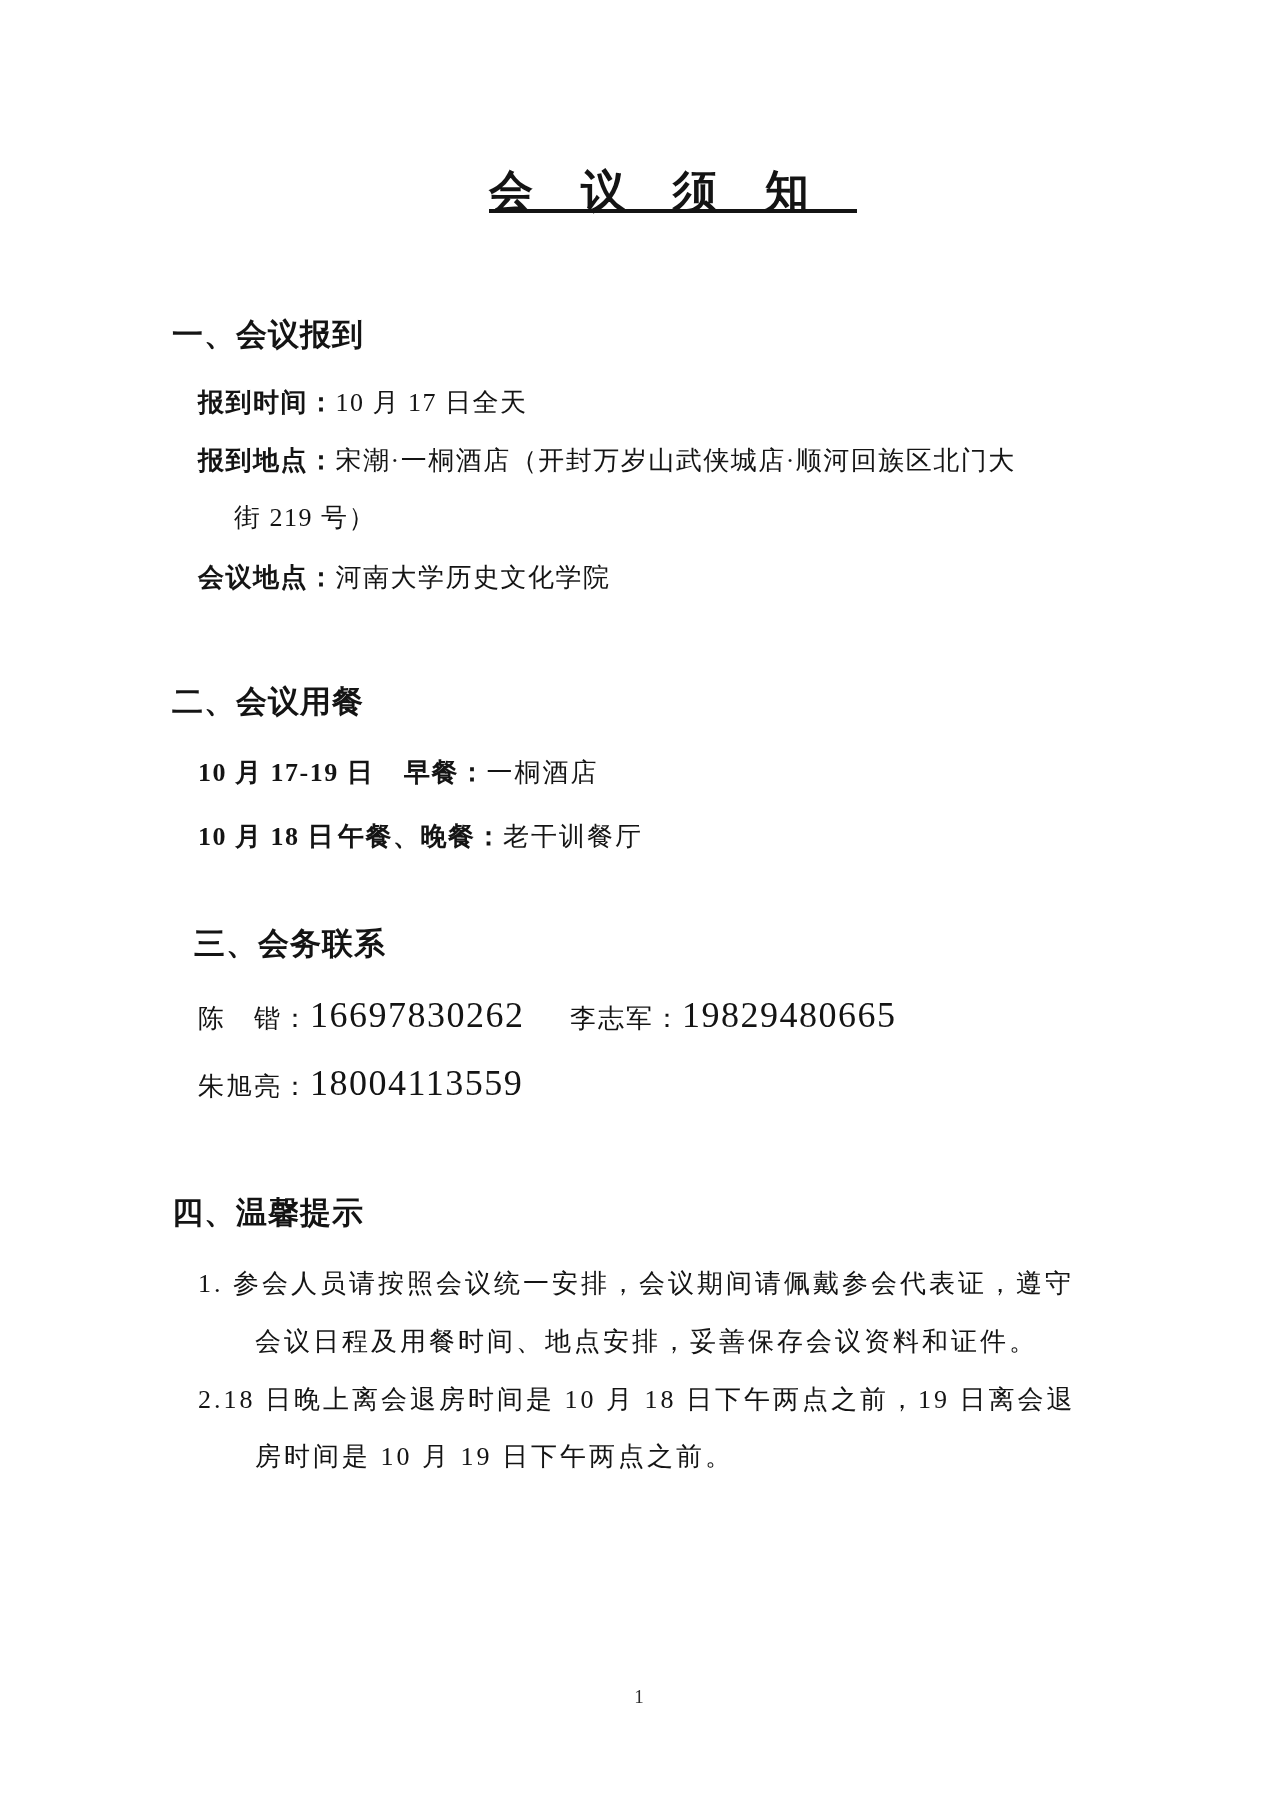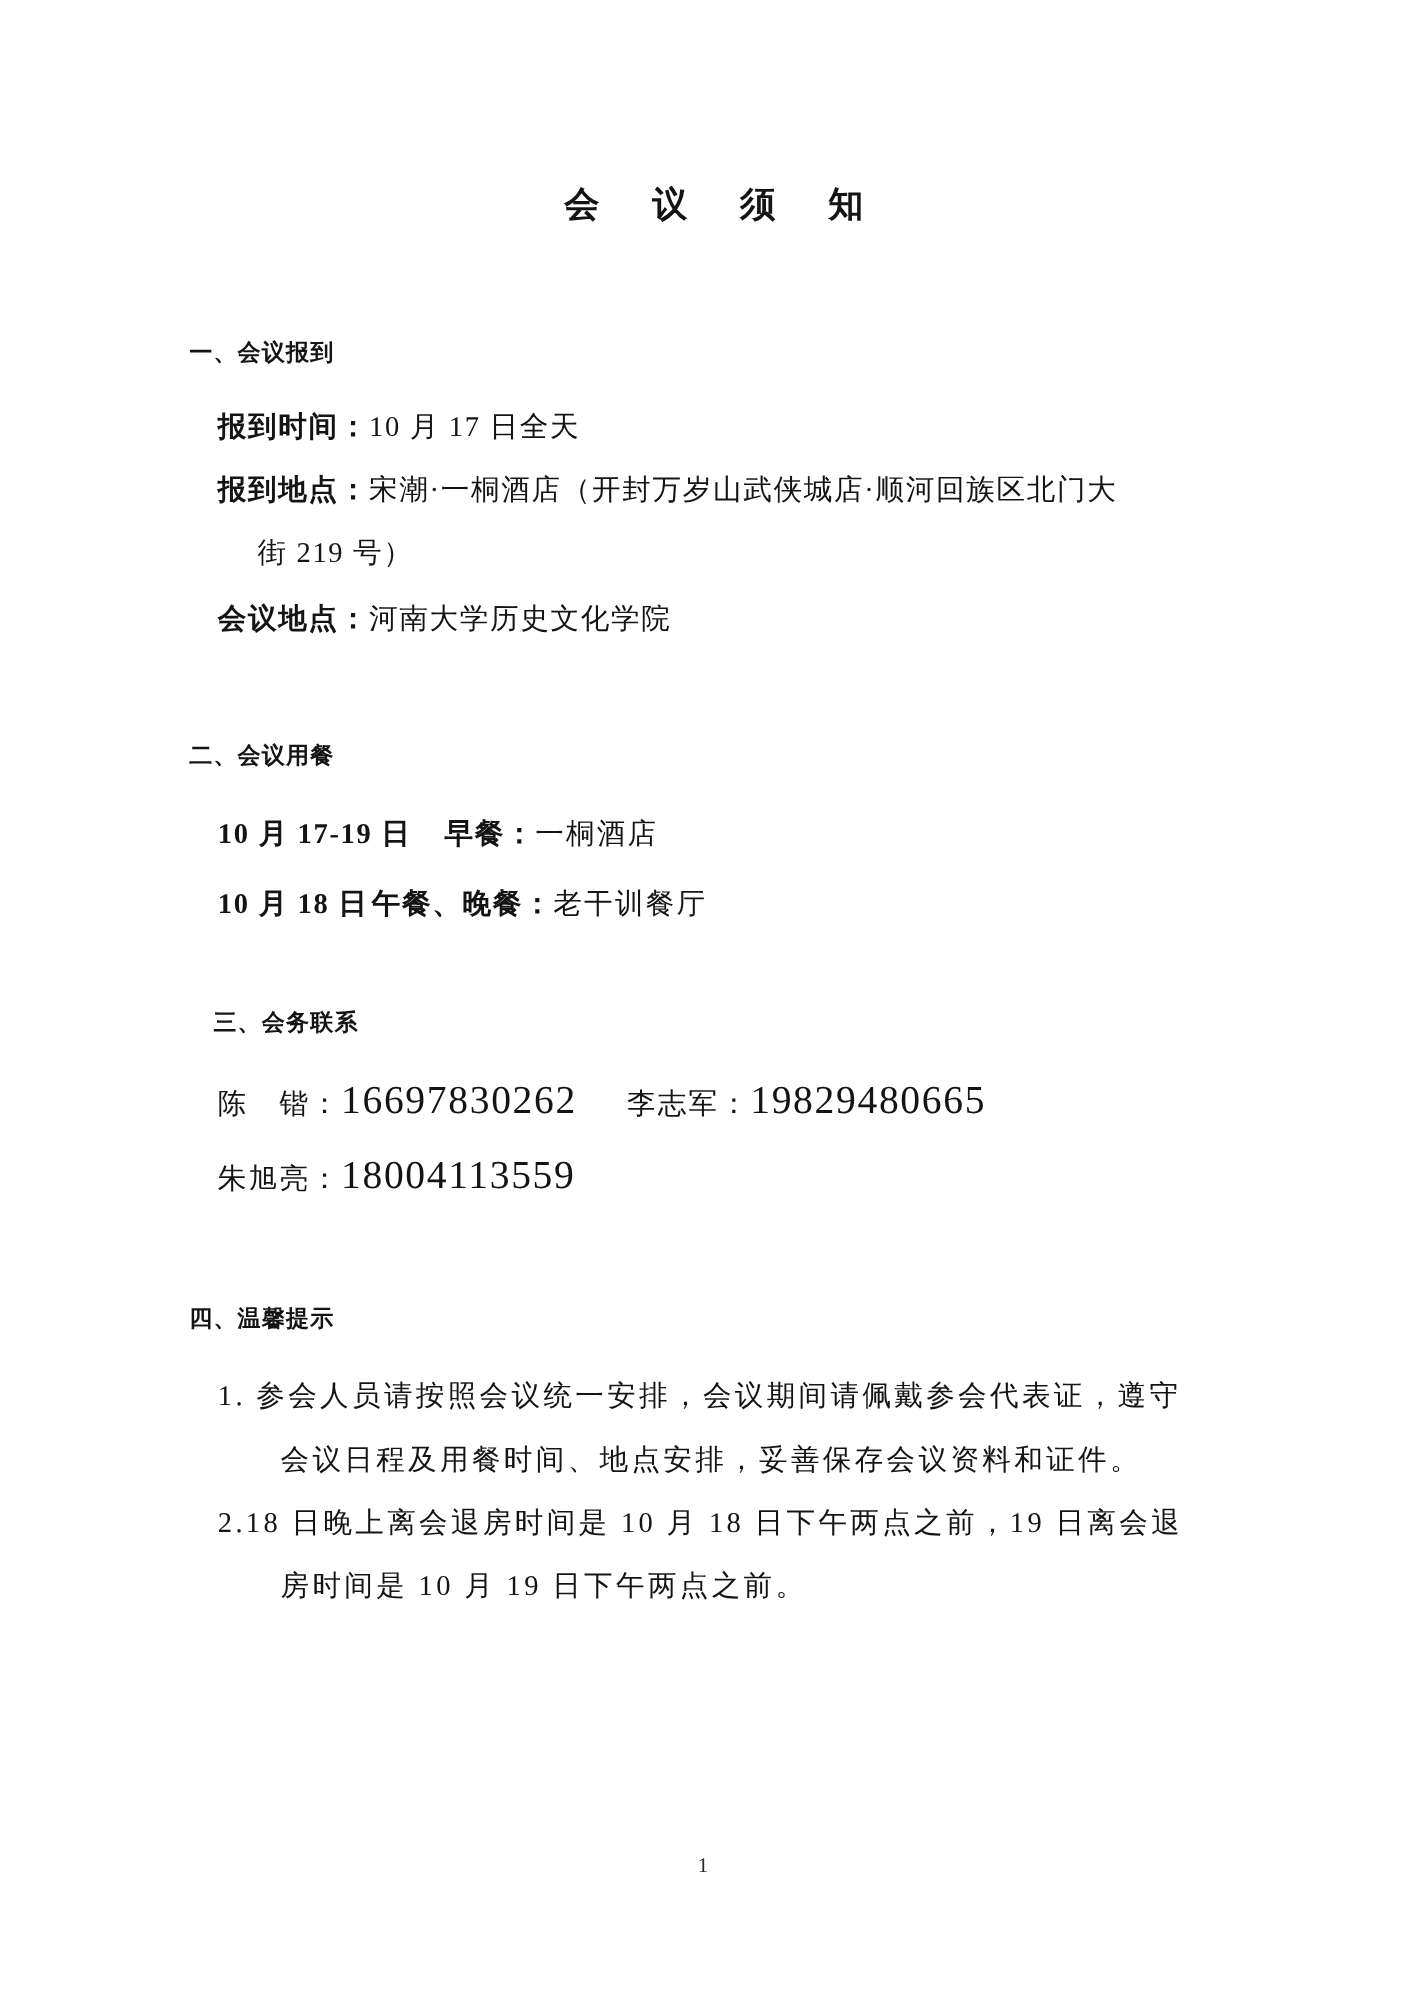--- a/index.html
+++ b/index.html
@@ -3,25 +3,26 @@
 <meta charset="utf-8">
 <style>
   html,body{margin:0;padding:0;background:#ffffff;}
   .page{
     width:1278px;height:1809px;background:#ffffff;color:#141414;
     font-family:"Liberation Serif", serif;
     padding:0 130px 0 150px;box-sizing:border-box;position:relative;overflow:hidden;
   }
   .title{
     margin:0;padding-top:166px;text-align:center;
-    font-size:32px;font-weight:700;letter-spacing:48px;text-indent:48px;line-height:1.2;
+    font-size:44px;font-weight:700;letter-spacing:48px;text-indent:48px;line-height:1.2;
     white-space:nowrap;
+    text-decoration:underline;
   }
   h2.sec-head{
-    margin:0 0 0 22px;font-size:21px;font-weight:700;line-height:40px;letter-spacing:1px;
+    margin:0 0 0 22px;font-size:31px;font-weight:700;line-height:40px;letter-spacing:1px;
   }
   .sec1 .sec-head{margin-top:96px;}
   .sec2 .sec-head{margin-top:86px;}
   .sec3 .sec-head{margin-top:69px;margin-left:44px;}
   .sec4 .sec-head{margin-top:88px;}
   .line{
     margin:0 0 0 48px;font-size:26px;line-height:36px;letter-spacing:1.5px;white-space:nowrap;
   }
   .b{font-weight:700;margin-top:48px;}
   .mt30{margin-top:30px}.mt22{margin-top:22px}.mt21{margin-top:21px}.mt24{margin-top:24px}

